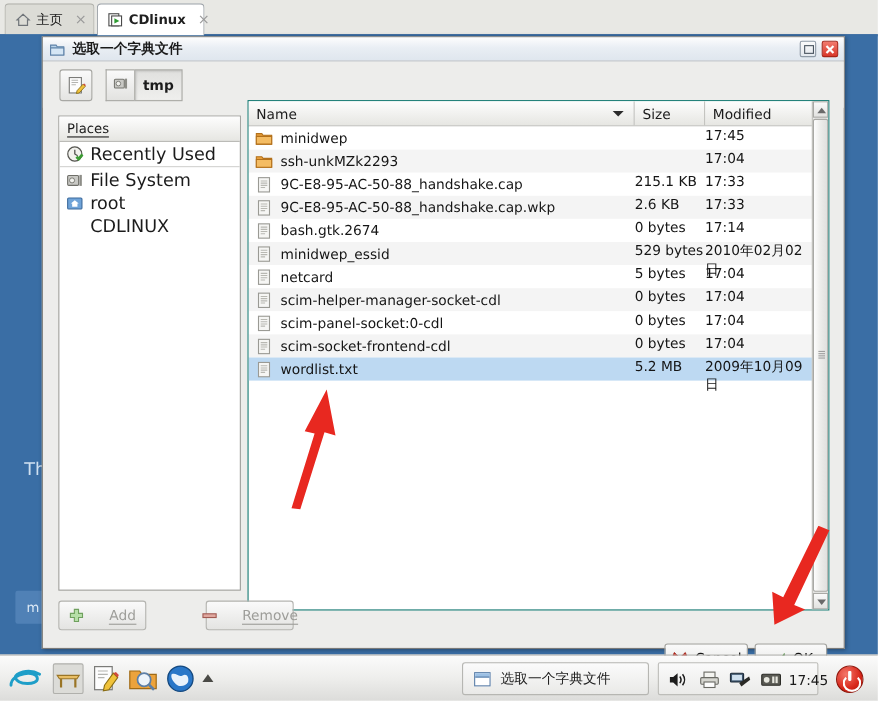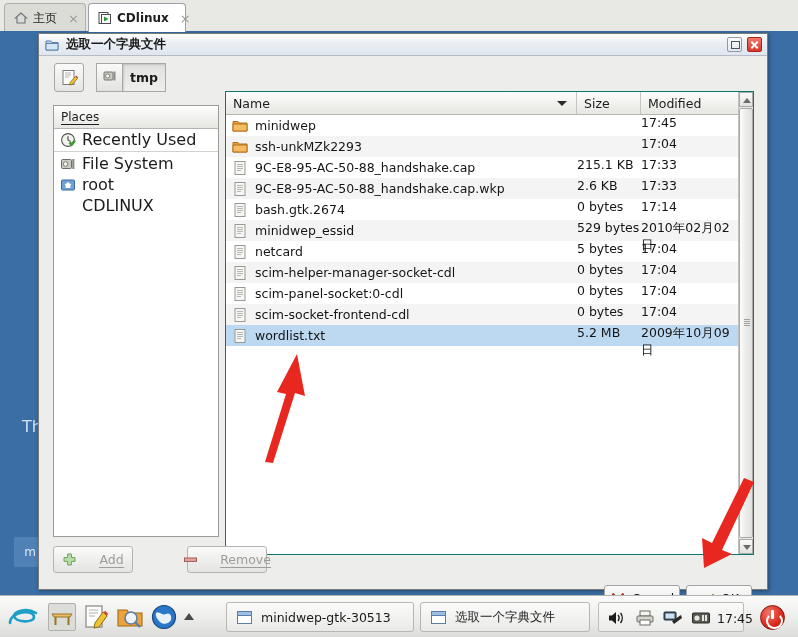--- a/index.html
+++ b/index.html
@@ -652,24 +652,20 @@
       <circle cx="14" cy="14" r="11.5" fill="#2a77c8" stroke="#15497f" stroke-width="1.2"></circle>
       <path d="M6 10 C10 8 12 13 16 11 C20 9 22 13 21 17 C19 21 13 22 10 19 C7 16 5 13 6 10 Z" fill="#e9f2fb"></path>
     </svg>
   </div>
   <div class="tb-ico" id="tb-more">
     <svg width="14" height="28" viewBox="0 0 14 28">
       <path d="M7 10 L12 17 H2 Z" fill="#4a4a46"></path>
     </svg>
   </div>
 
-  <div class="task-btn" id="task-1">
-    <span class="win-ic"></span>
-    <span>minidwep-gtk-30513</span>
-  </div>
   <div class="task-btn" id="task-2">
     <span class="win-ic"></span>
     <span>选取一个字典文件</span>
   </div>
 
   <div id="tray">
     <span class="tray-ic" id="tr-vol">
       <svg width="20" height="18" viewBox="0 0 20 18">
         <path d="M2 6.5 H5 L9 3 V15 L5 11.5 H2 Z" fill="#1c1c1c"></path>
         <path d="M11 6 A5 5 0 0 1 11 12" stroke="#1c1c1c" stroke-width="1.4" fill="none"></path>

